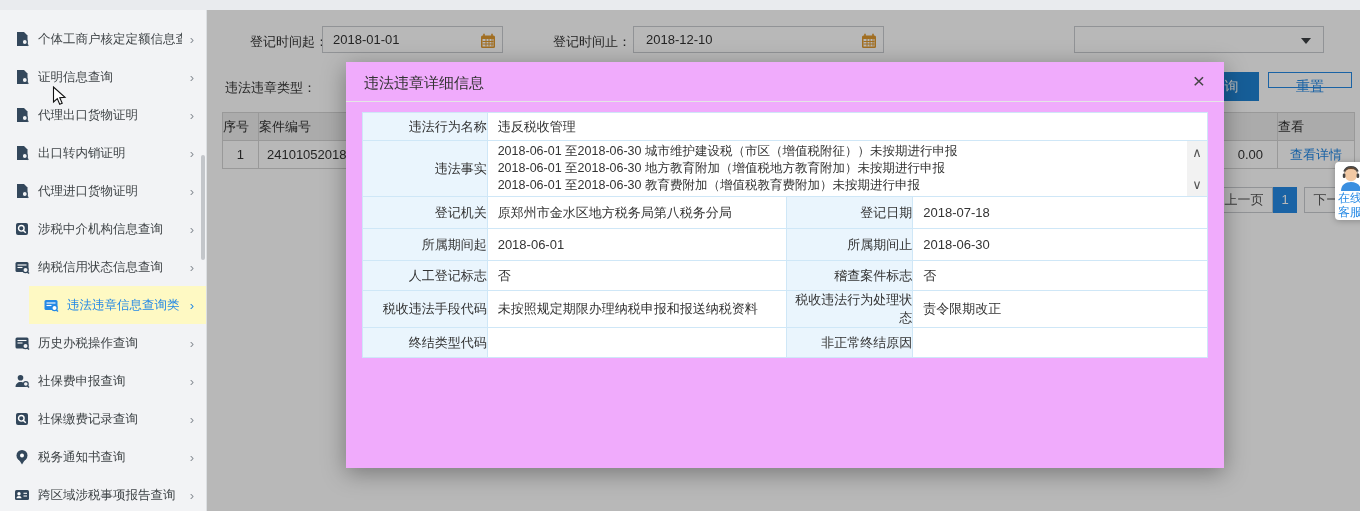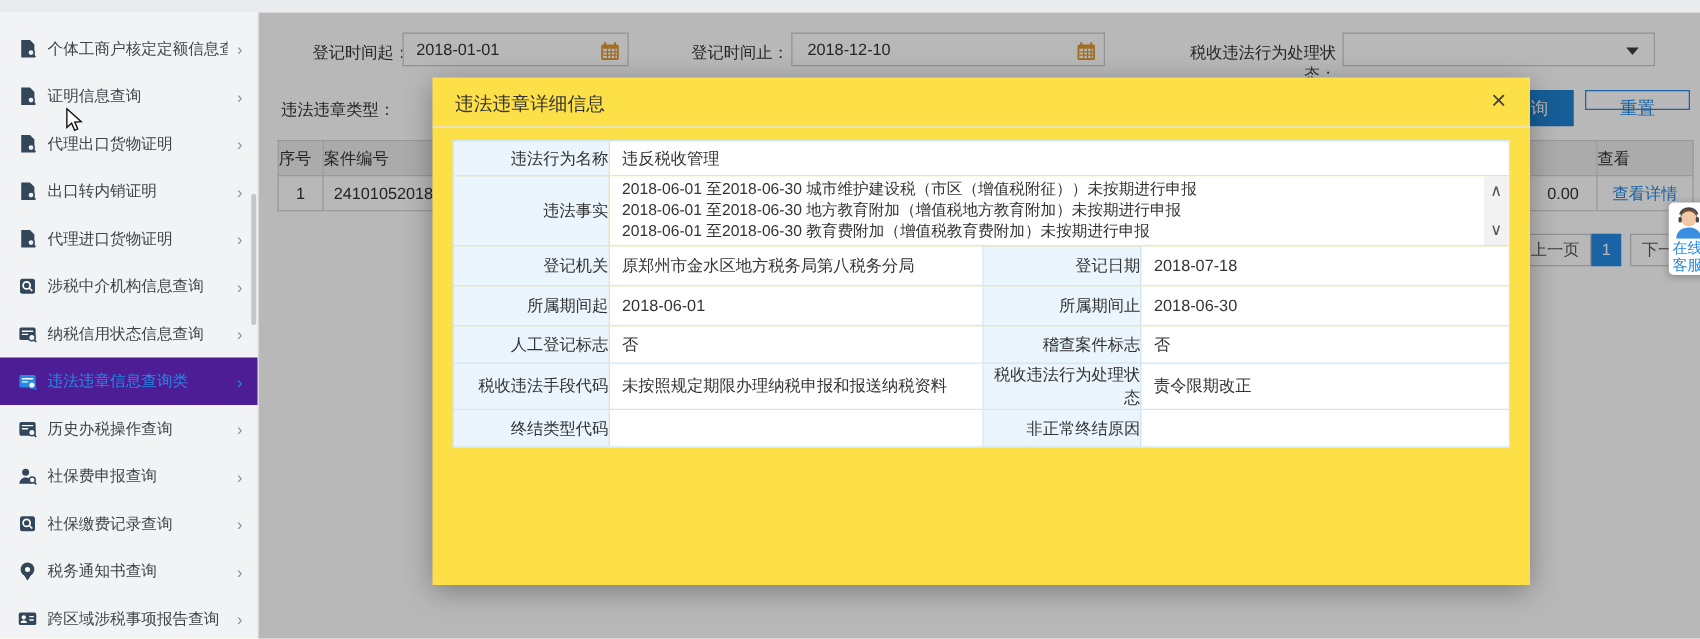--- a/index.html
+++ b/index.html
@@ -8,21 +8,21 @@
   .stage { position:relative; width:1360px; height:511px; background:#fff; overflow:hidden; }
 
   
   .topband { position:absolute; left:0; top:0; width:1360px; height:10px; background:#e9ebee; }
 
   
   .sidebar { position:absolute; left:0; top:10px; width:207px; height:501px; background:#f2f3f5; border-right:1px solid #dcdfe2; padding-top:10px; }
   .side-item { position:relative; height:38px; display:flex; align-items:center; gap:8px; padding:0 12px 0 14px; font-size:12.5px; color:#3f4447; cursor:pointer; white-space:nowrap; }
   .side-item .slabel { overflow:hidden; text-overflow:clip; }
   .side-item .chev { margin-left:auto; color:#8a9097; font-size:13px; }
-  .side-item.active { background:#4c1d95; color:#2589e5; }
+  .side-item.active { background:#fef9c3; color:#2589e5;margin-left:29px; }
   .side-item.active .chev { color:#2589e5; }
   .side-scroll { position:absolute; right:1px; top:145px; width:4px; height:105px; background:#c3c6ca; border-radius:2px; }
   .sicon { width:16px; height:16px; flex:0 0 16px; display:inline-block; }
 
   
   .content { position:absolute; left:207px; top:10px; width:1153px; height:501px; background:#fff; }
   .flabel { position:absolute; font-size:13px; color:#333; }
   .dateinput { position:absolute; height:27px; background:#fff; border:1px solid #c9ccd0; padding:0 26px 0 10px; font-size:13px; color:#333; line-height:25px; }
   .calicon { position:absolute; right:6px; top:5px; width:16px; height:16px; cursor:pointer; }
   .dropdown { position:absolute; height:27px; background:#fff; border:1px solid #c9ccd0; cursor:pointer; }
@@ -41,21 +41,21 @@
 
   .pagebox { position:absolute; top:177px; height:26px; line-height:24px; background:#fff; border:1px solid #c9ccd0; color:#555; text-align:center; font-size:13px; cursor:pointer; }
   .pg-prev { left:1008px; width:58px; }
   .pg-cur  { left:1066px; width:24px; background:#2589e5; border-color:#2589e5; color:#fff; line-height:26px; border:none; }
   .pg-next { left:1090px; left:1097px; width:58px; }
 
   
   .overlay { position:absolute; left:207px; top:10px; width:1153px; height:501px; background:rgba(0,0,0,0.28); z-index:10; }
 
   
-  .modal { position:absolute; left:346px; top:62px; width:878px; height:406px; background:#fde047; z-index:20; box-shadow:0 5px 22px rgba(0,0,0,0.35); }
+  .modal { position:absolute; left:346px; top:62px; width:878px; height:406px; background:#f0abfc; z-index:20; box-shadow:0 5px 22px rgba(0,0,0,0.35); }
   .modal-header { position:relative; height:40px; border-bottom:1px solid #e5e5e5; }
   .modal-title { position:absolute; left:18px; top:12px; font-size:15px; color:#333; }
   .modal-close { position:absolute; right:12px; top:6px; width:26px; height:26px; font-size:21px; line-height:26px; text-align:center; color:#444; cursor:pointer; font-weight:300; }
   .dtable { position:absolute; left:16px; top:50px; width:846px; border-collapse:collapse; font-size:13px; }
   .dtable td { border:1px solid #cfe7f7; color:#333; }
   .dtable td.lbl { background:#eaf5fd; text-align:right; }
   .dtable td.val { padding:0 10px; text-align:left; background:#fff; }
   .r1 td { height:28px; } .r3 td { height:32px; } .r4 td { height:32px;margin-left:29px; }
   .r5 td { height:30px; } .r6 td { height:32px; } .r7 td { height:30px; }
   .facts-cell { position:relative; height:56px; padding:2px 26px 2px 10px !important; vertical-align:middle; }
@@ -235,21 +235,20 @@
             <line x1="12" y1="0.8" x2="12" y2="4" stroke="#e0992f" stroke-width="1.6"></line>
             <g stroke="#e0992f" stroke-width="1">
               <line x1="2.5" y1="8.5" x2="13.5" y2="8.5"></line>
               <line x1="2.5" y1="11" x2="13.5" y2="11"></line>
               <line x1="6" y1="6" x2="6" y2="13.5"></line>
               <line x1="9" y1="6" x2="9" y2="13.5"></line>
               <line x1="12" y1="6" x2="12" y2="13.5"></line>
             </g>
           </svg></span>
     </div>
-    <span class="flabel" style="left:720px; top:23px; width:142px; text-align:right;">税收违法行为处理状态：</span>
     <div class="dropdown" style="left:867px; top:16px; width:250px;">
       <span style="padding-left:10px; line-height:25px;"></span>
       <span class="caret"></span>
     </div>
 
     <span class="flabel" style="left:18px; top:69px;">违法违章类型：</span>
     <div class="btn-query">查询</div>
     <div class="btn-reset">重置</div>
 
     <table class="results">

